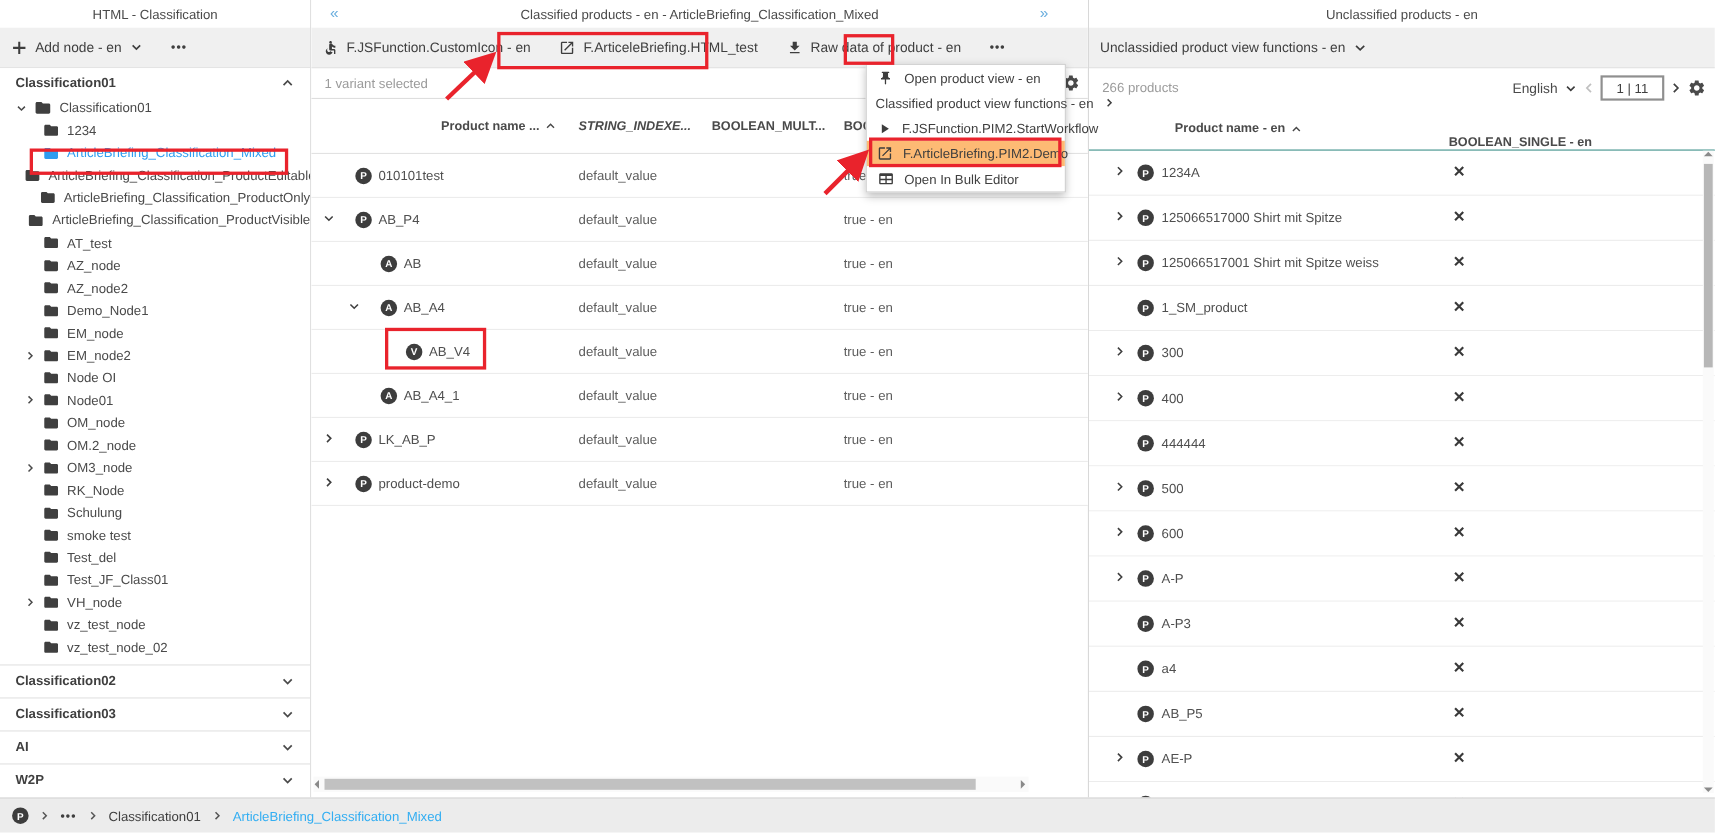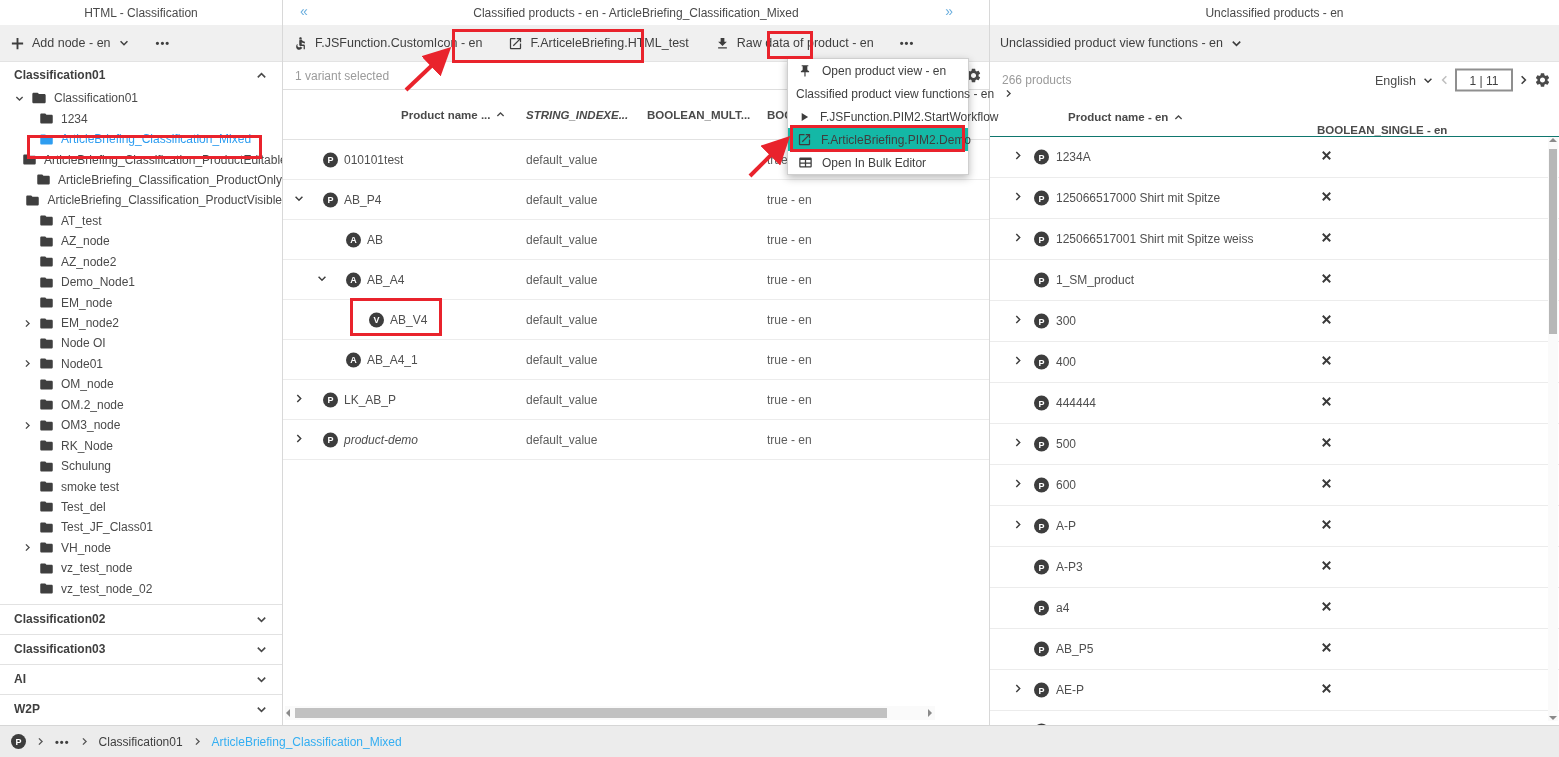--- a/index.html
+++ b/index.html
@@ -57,21 +57,21 @@
   .pager { position:absolute; right:8px; top:50%; transform:translateY(-50%);
            display:flex; align-items:center; gap:4px; color:#4a4a4a; font-size:12.5px;justify-content:space-between; }
   .page-box { width:58px; height:23px; border:2px solid #8f8f8f; display:flex; align-items:center;
               justify-content:center; font-size:12px; color:#3f3f3f; }
 
   
   .dropdown { position:absolute; left:787px; top:58px; width:182px; background:#fff;
               border:1px solid #cfcfcf; box-shadow:0 3px 8px rgba(0,0,0,.28); z-index:50; }
   .dd-item { height:23px; display:flex; align-items:center; gap:9px; padding:0 9px;
              font-size:12px; color:#3f3f3f; cursor:pointer; white-space:nowrap; }
-  .dd-item.hl { background:#14b8a6; }
+  .dd-item.hl { background:#fdba74; }
   .dd-item.submenu { justify-content:space-between; padding-left:8px; }
   .dd-item .dd-ic { width:16px; display:inline-flex; justify-content:center; }
 
   
   .hscroll { position:absolute; left:2px; bottom:5px; width:650px; height:14px; background:#fafafa; }
   .hscroll .thumb { position:absolute; left:10px; top:2px; height:10px; width:592px; background:#c1c1c1; }
   .hscroll .arr { position:absolute; top:3px; width:0; height:0; border:4px solid transparent; }
   .hscroll .arr.l { left:1px; border-right-color:#8a8a8a; border-left-width:0; }
   .hscroll .arr.r { right:3px; border-left-color:#8a8a8a; border-right-width:0; }
   .vscroll { position:absolute; right:1px; top:137px; bottom:4px; width:10px; background:#fafafa; }
@@ -518,21 +518,21 @@
           <span class="cell pcircle" style="left: 40px;">P</span>
           <span class="cell" style="left: 61px; color: rgb(79, 79, 79);">LK_AB_P</span>
           <span class="cell" style="left: 243px;">default_value</span>
           <span class="cell" style="left: 484px;">true - en</span>
         </div>
         <div class="m-row">
           <span class="cell" style="left: 10px;"><svg width="12" height="12" viewBox="0 0 14 14" xmlns="http://www.w3.org/2000/svg">
               <polyline points="5,3 9,7 5,11" fill="none" stroke="#3f3f3f" stroke-width="1.7"></polyline>
             </svg></span>
           <span class="cell pcircle" style="left: 40px;">P</span>
-          <span class="cell" style="left: 61px; color: rgb(79, 79, 79); font-style: italic;">product-demo</span>
+          <span class="cell" style="left: 61px; color: rgb(79, 79, 79);">product-demo</span>
           <span class="cell" style="left: 243px;">default_value</span>
           <span class="cell" style="left: 484px;">true - en</span>
         </div>
       </div>
     <div class="hscroll">
       <span class="arr l"></span>
       <span class="thumb"></span>
       <span class="arr r"></span>
     </div>
   </section>

